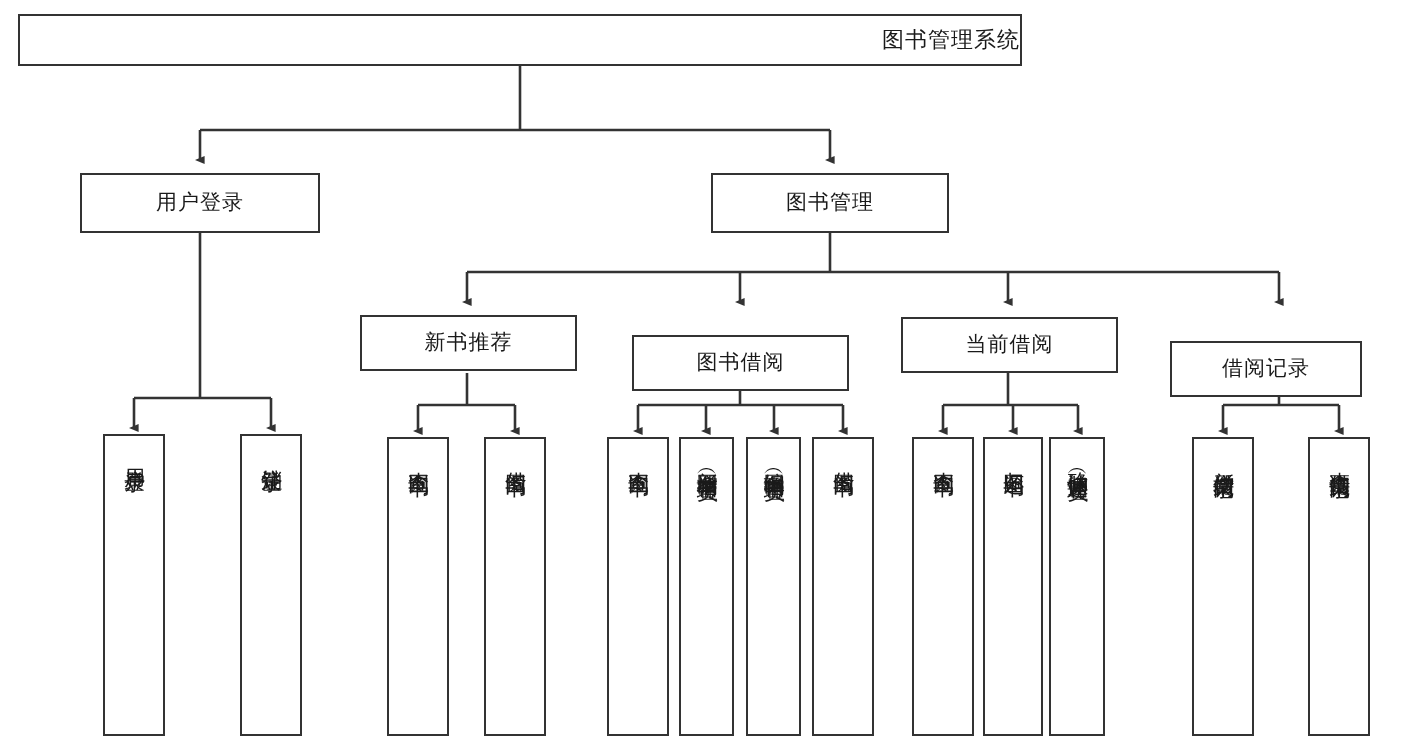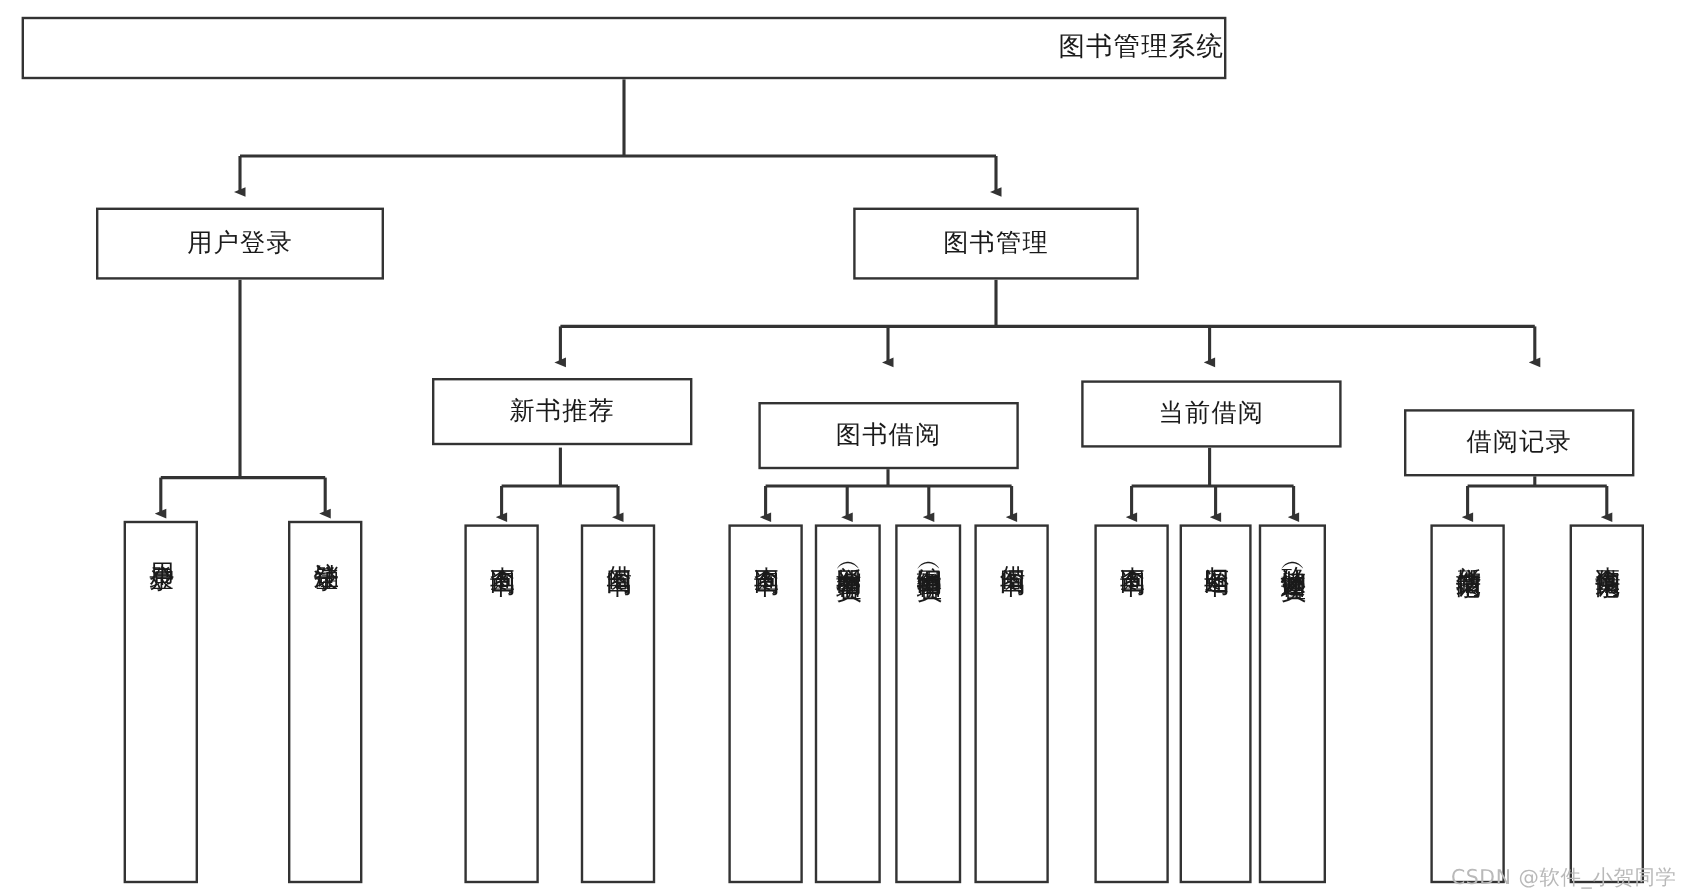--- a/index.html
+++ b/index.html
@@ -180,15 +180,14 @@
     <span class="vlabel">确认归还（管理员）</span>
   </div>
 
   <div class="node leaf" style="left:1192px;top:437px;width:62px;height:299px;">
     <span class="vlabel">新增借阅记录</span>
   </div>
   <div class="node leaf" style="left:1308px;top:437px;width:62px;height:299px;">
     <span class="vlabel">查询借阅记录</span>
   </div>
 
-  <div class="watermark">CSDN @软件_小贺同学</div>
 
 </div>
 
 </body></html>

